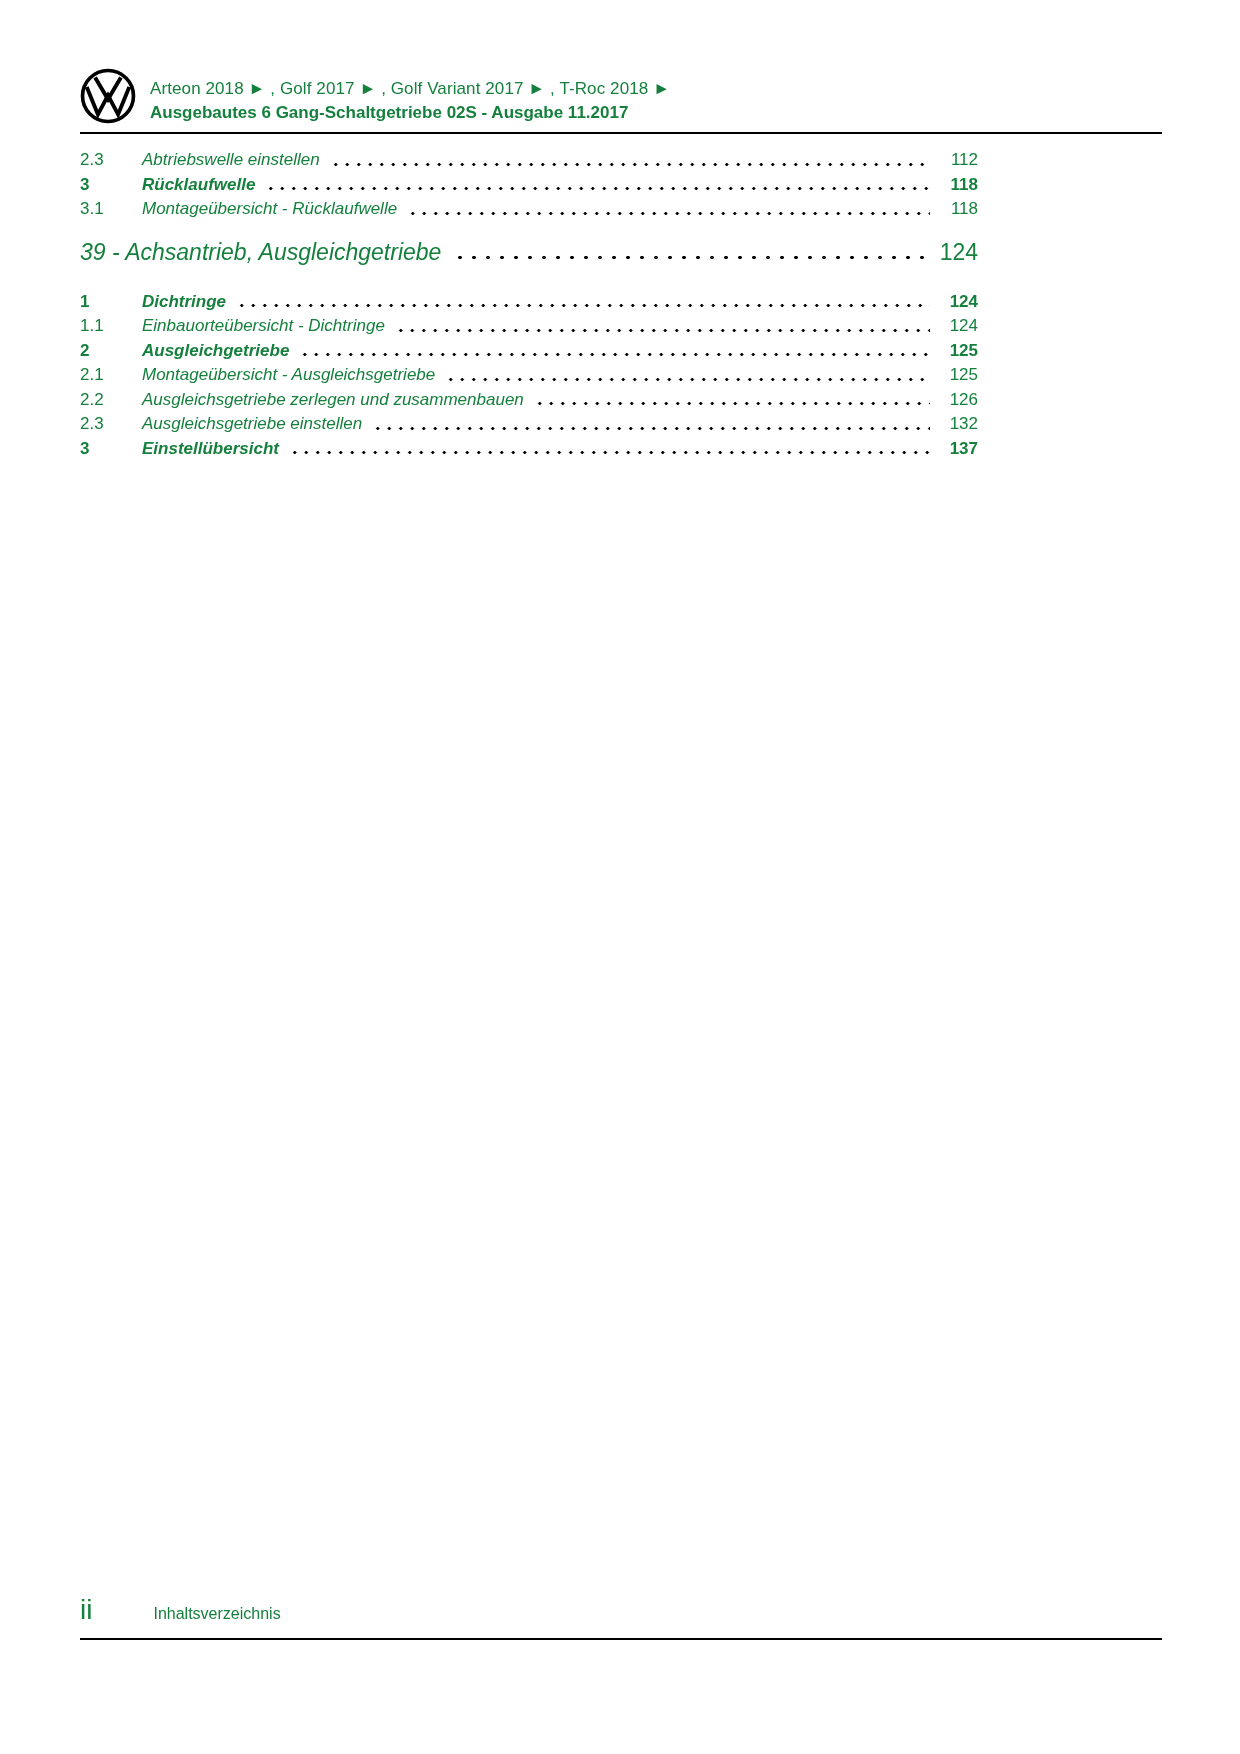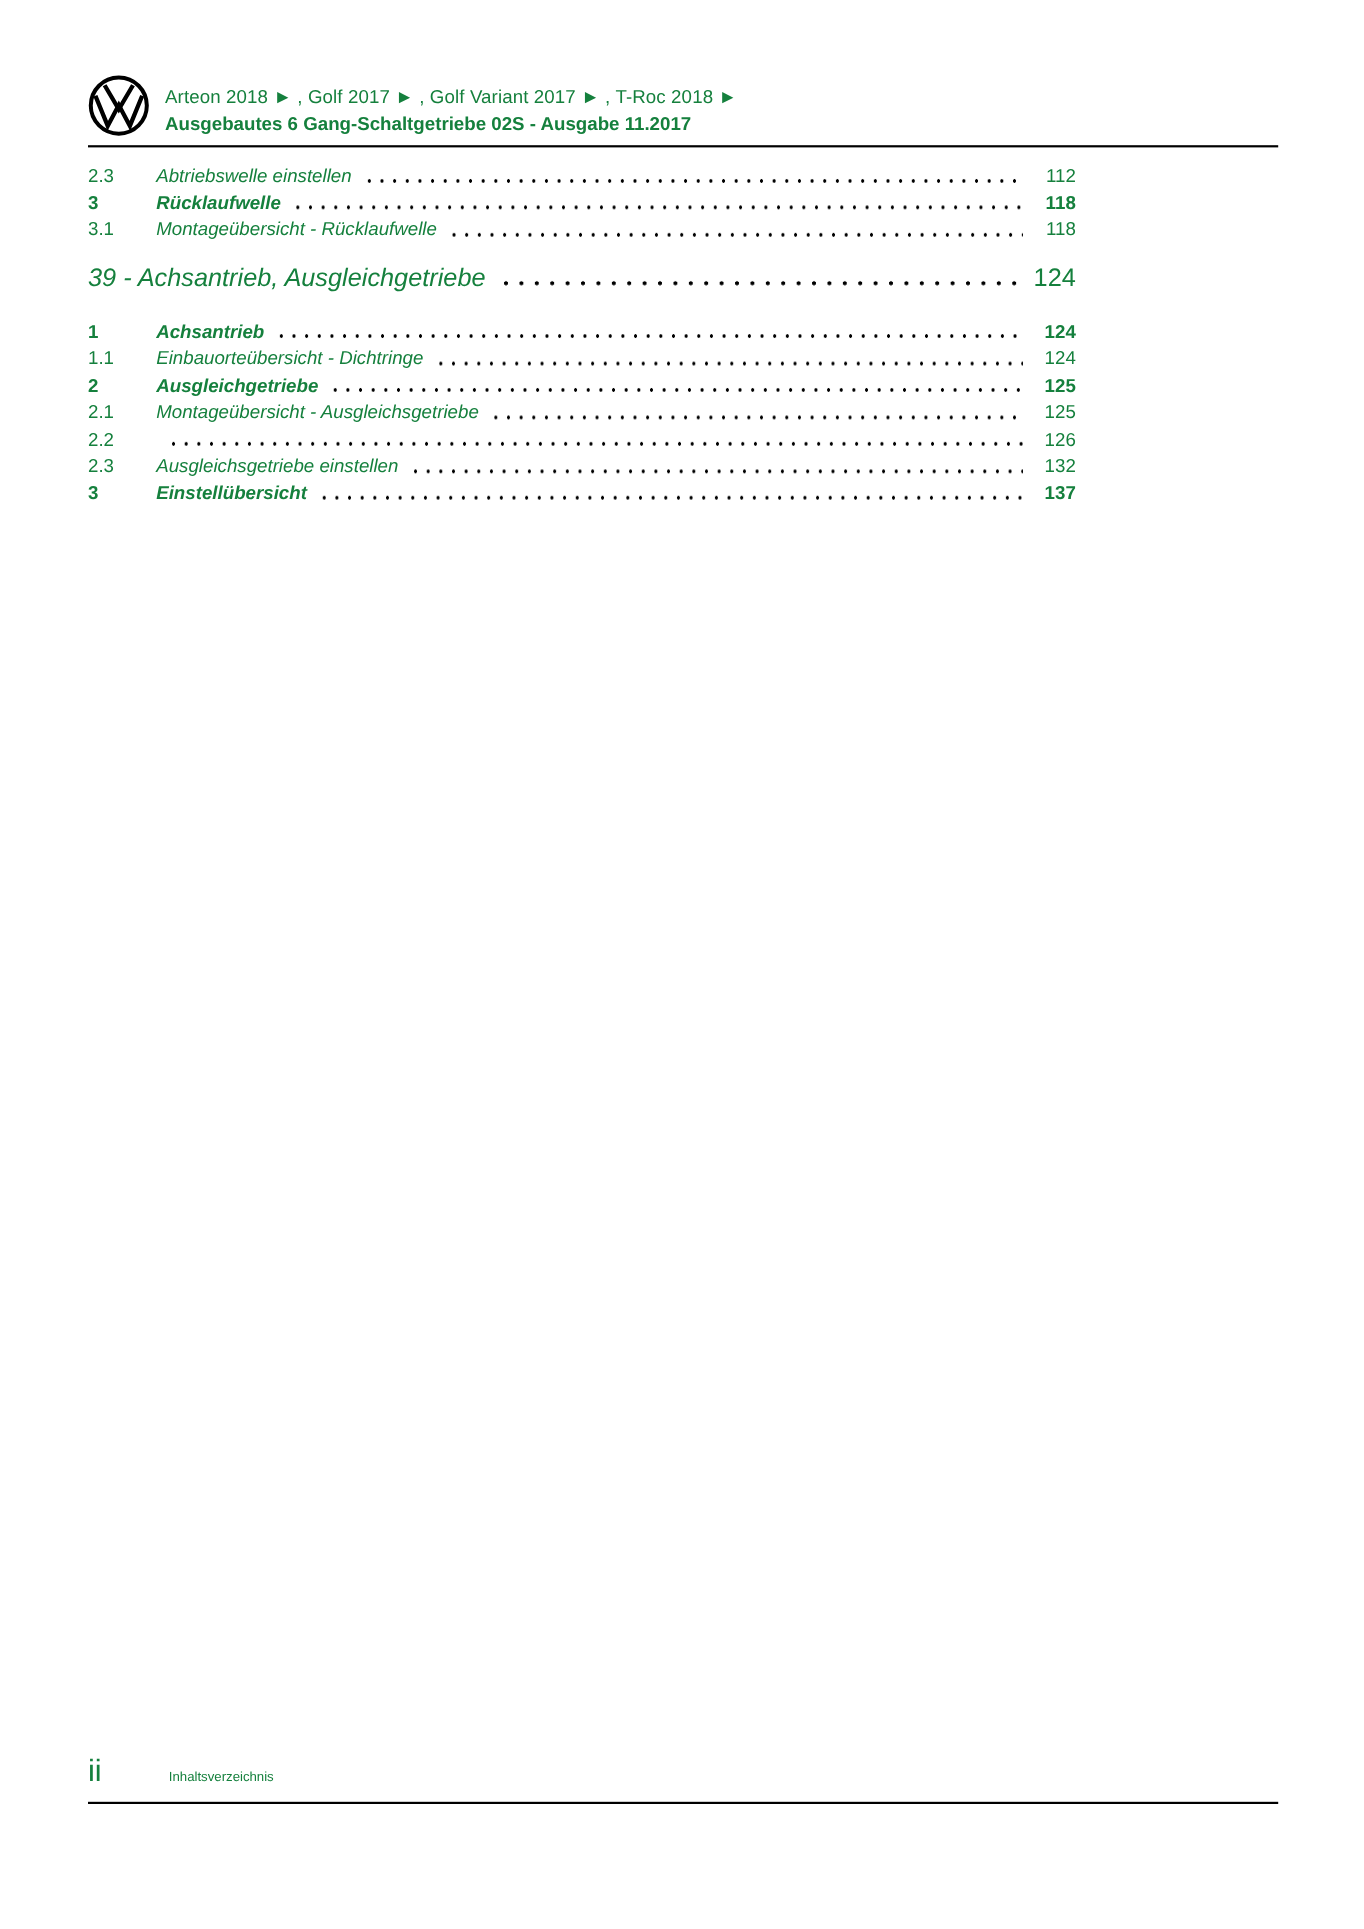--- a/index.html
+++ b/index.html
@@ -83,21 +83,21 @@
     height: 2px; background: #000;
   }
   .footer-row {
     position: absolute;
     left: 80px; top: 1594px;
     display: flex;
     align-items: baseline;
     gap: 17px;
   }
   .footer-pagenum { font-size: 28px; line-height: 32px; }
-  .footer-label { font-size: 12px; padding-left: 44px; }
+  .footer-label { font-size: 16px; padding-left: 44px; }
 </style>
 </head>
 <body>
 
 <div class="page">
 
   <div class="header">
     <div class="logo">
       <svg viewBox="0 0 100 100" aria-hidden="true">
         <circle cx="50" cy="50" r="45.5" fill="none" stroke="#000" stroke-width="6.5"></circle>
@@ -133,21 +133,21 @@
     <span class="toc-page">118</span>
   </div>
       <div class="toc-row style-chapter">
 
     <span class="toc-label">39 - Achsantrieb, Ausgleichgetriebe</span>
     <span class="toc-dots"></span>
     <span class="toc-page">124</span>
   </div>
       <div class="toc-row style-bold">
     <span class="toc-num">1</span>
-    <span class="toc-label">Achsantrieb</span>
+    <span class="toc-label">Dichtringe</span>
     <span class="toc-dots"></span>
     <span class="toc-page">124</span>
   </div>
       <div class="toc-row style-normal">
     <span class="toc-num">1.1</span>
     <span class="toc-label">Einbauorteübersicht - Dichtringe</span>
     <span class="toc-dots"></span>
     <span class="toc-page">124</span>
   </div>
       <div class="toc-row style-bold">
@@ -157,20 +157,21 @@
     <span class="toc-page">125</span>
   </div>
       <div class="toc-row style-normal">
     <span class="toc-num">2.1</span>
     <span class="toc-label">Montageübersicht - Ausgleichsgetriebe</span>
     <span class="toc-dots"></span>
     <span class="toc-page">125</span>
   </div>
       <div class="toc-row style-normal">
     <span class="toc-num">2.2</span>
+    <span class="toc-label">Ausgleichsgetriebe zerlegen und zusammenbauen</span>
     <span class="toc-dots"></span>
     <span class="toc-page">126</span>
   </div>
       <div class="toc-row style-normal">
     <span class="toc-num">2.3</span>
     <span class="toc-label">Ausgleichsgetriebe einstellen</span>
     <span class="toc-dots"></span>
     <span class="toc-page">132</span>
   </div>
       <div class="toc-row style-bold">

